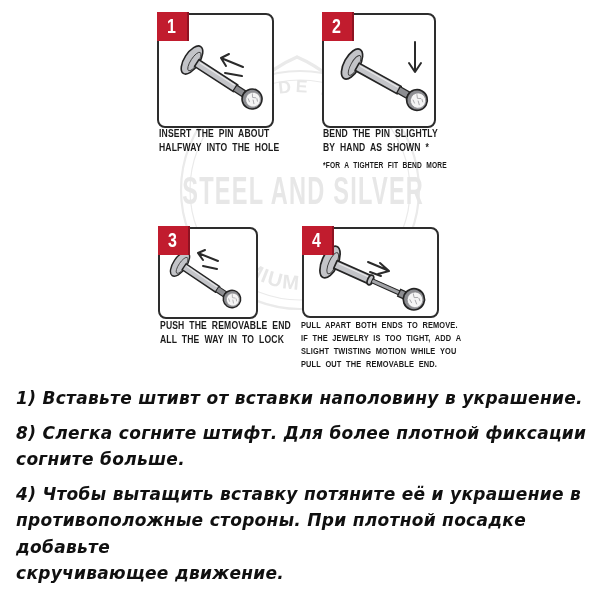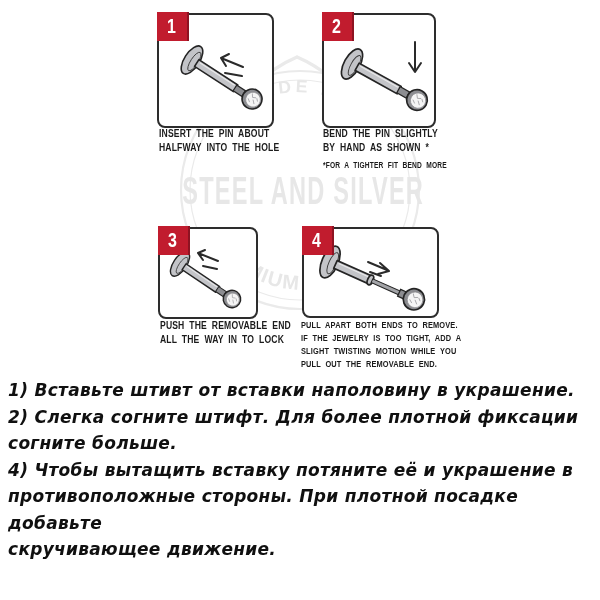--- a/index.html
+++ b/index.html
@@ -34,21 +34,21 @@
   .caption { position:absolute; z-index:2; font-weight:bold; color:#1b1b1b; white-space:pre;
              transform:scaleX(0.78); transform-origin:left top; letter-spacing:0.2px; word-spacing:3px; }
   .cap-main  { font-size:11px;  line-height:14px; }
   .cap-small { font-size:9.5px; line-height:13px; }
   .cap-foot  { font-size:8.5px; line-height:11px; }
 
   
   .ru { position:absolute; left:8px; top:377px; width:590px; z-index:2;
         font-family:"DejaVu Sans", sans-serif; font-style:italic; font-weight:bold;
         font-size:17px; line-height:26.5px; color:#101010; letter-spacing:0.3px; }
-  .ru p { margin:0; white-space:pre-line; }
+  .ru p { margin:8px; white-space:pre-line; }
 </style>
 </head>
 <body>
 
 <div class="stage">
 
   <svg width="0" height="0" style="position:absolute" aria-hidden="true">
     <defs>
       <g id="labret">
         <ellipse class="ml" cx="14" cy="20" rx="9.5" ry="20"></ellipse>
@@ -140,20 +140,20 @@
       <path class="ar" d="M 64,33 L 83,41 M 76,34 L 85,42 L 74,45 M 66,43 L 77,47"></path>
     </svg>
   </div>
   <div class="caption cap-small" style="left:301px; top:318px;">PULL APART BOTH ENDS TO REMOVE.
 IF THE JEWELRY IS TOO TIGHT, ADD A
 SLIGHT TWISTING MOTION WHILE YOU
 PULL OUT THE REMOVABLE END.</div>
 
   <div class="ru">
     <p>1) Вставьте штивт от вставки наполовину в украшение.</p>
-    <p>2) Слегка согните штифт. Для более плотной фиксации
+    <p>8) Слегка согните штифт. Для более плотной фиксации
 согните больше.</p>
     <p>4) Чтобы вытащить вставку потяните её и украшение в
 противоположные стороны. При плотной посадке добавьте
 скручивающее движение.</p>
   </div>
 
 </div>
 
 </body></html>

